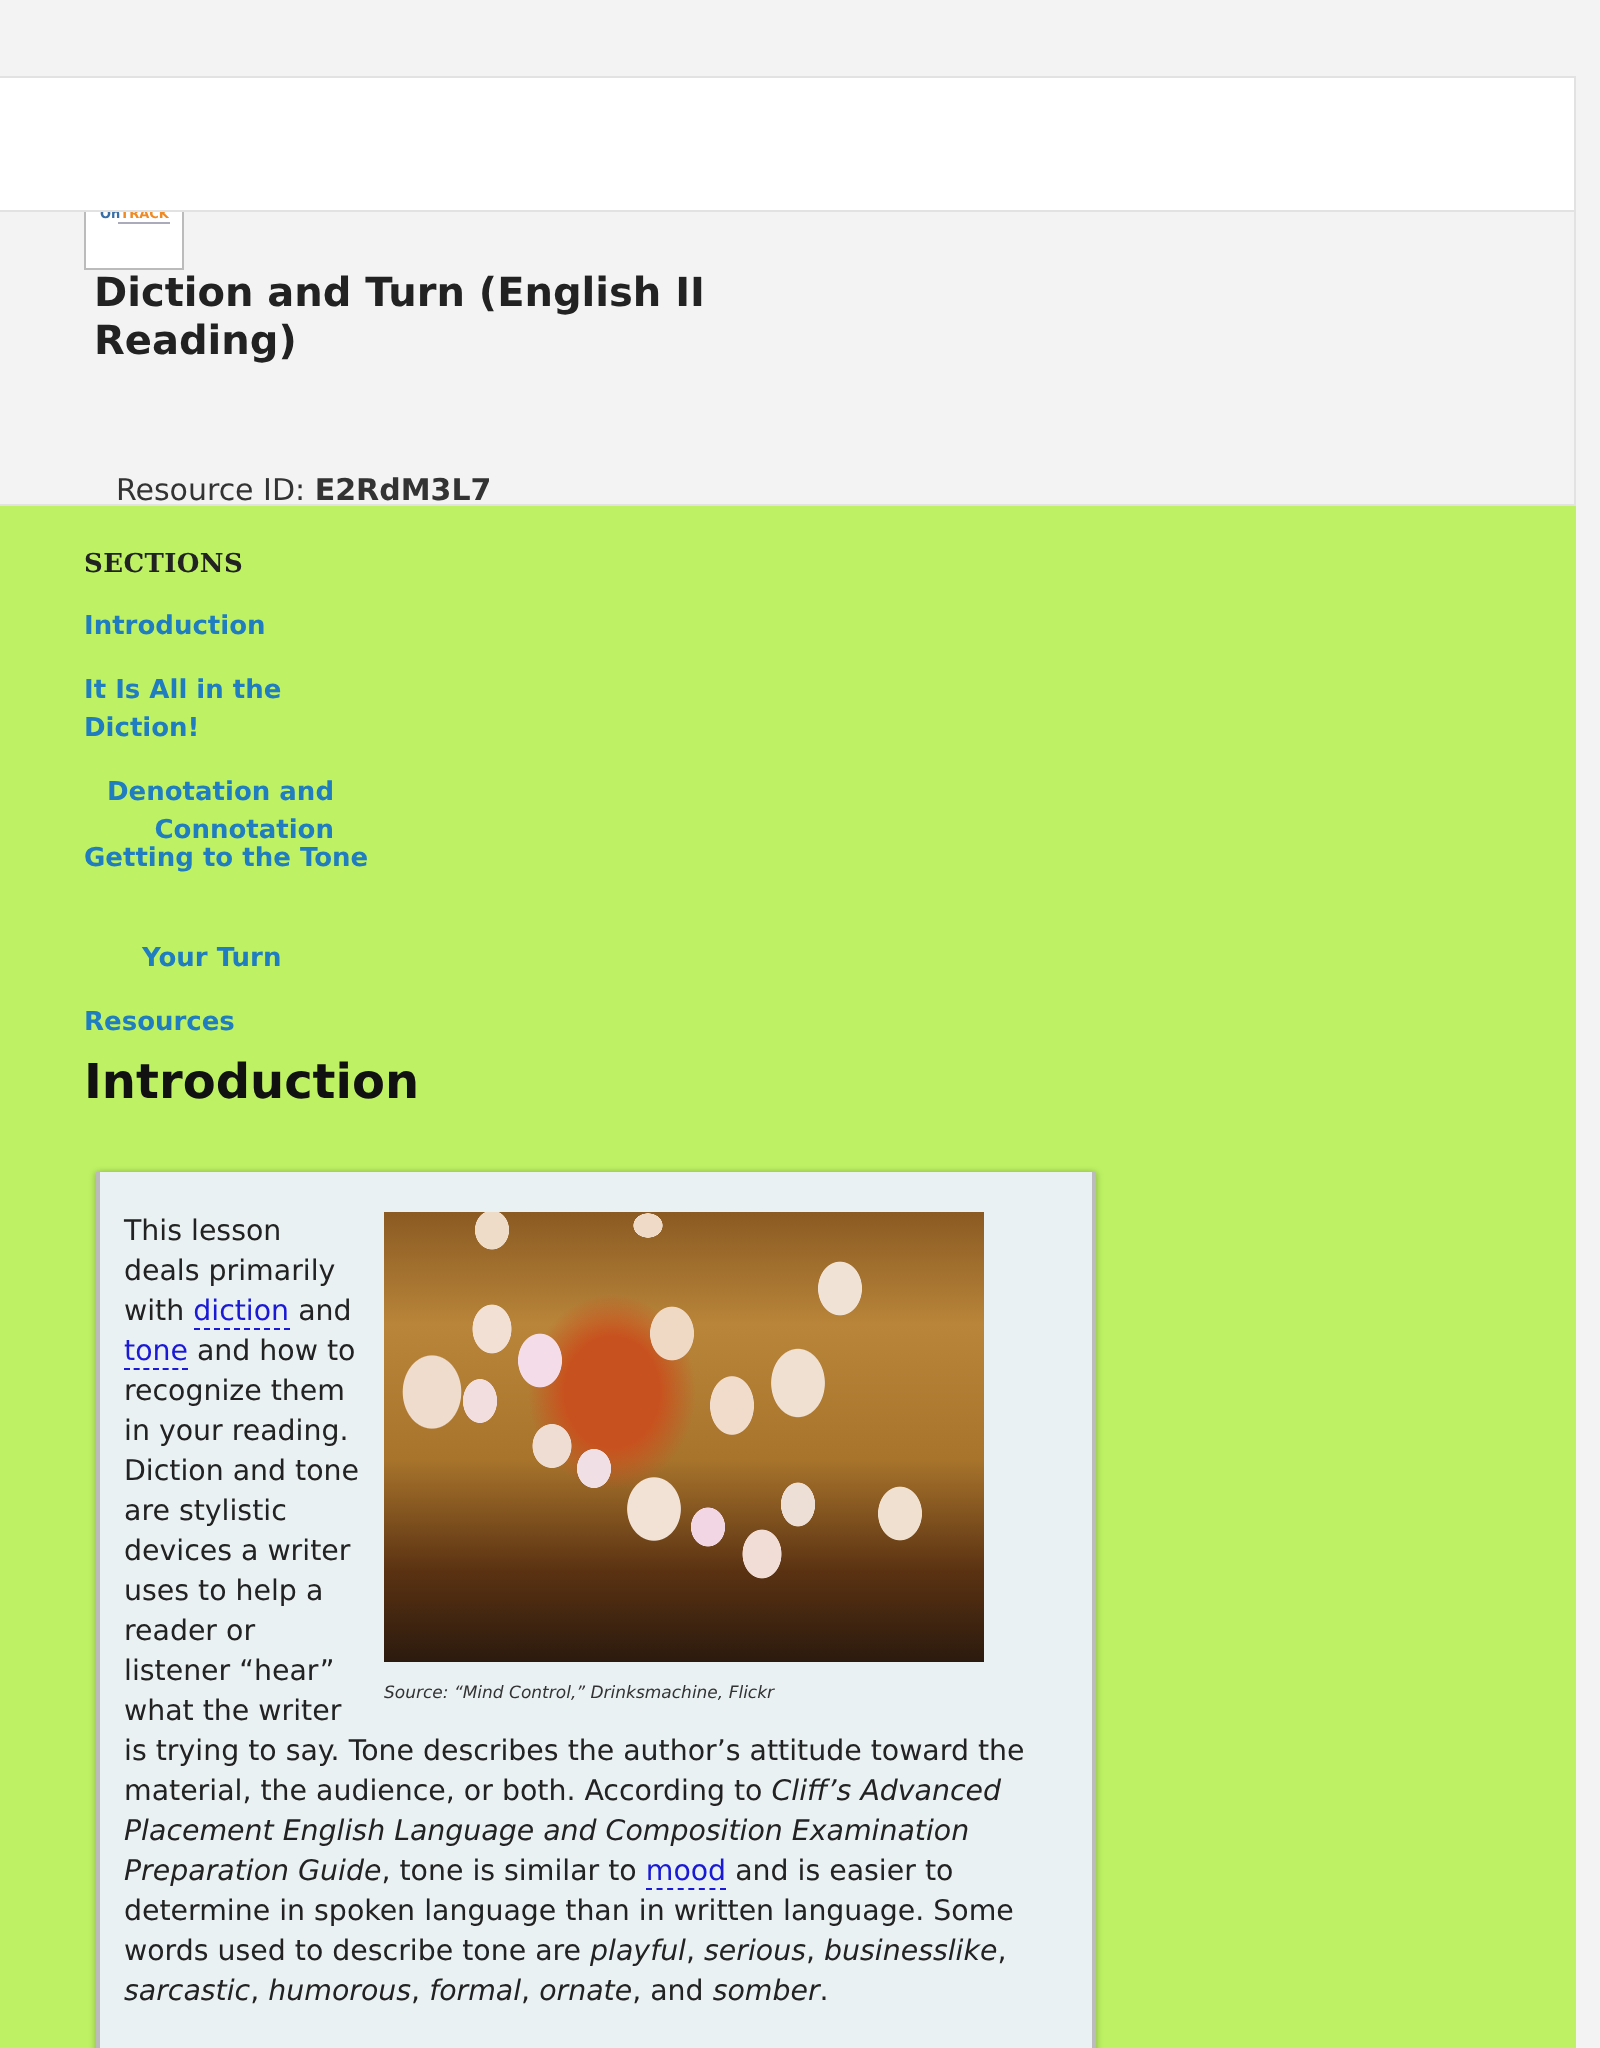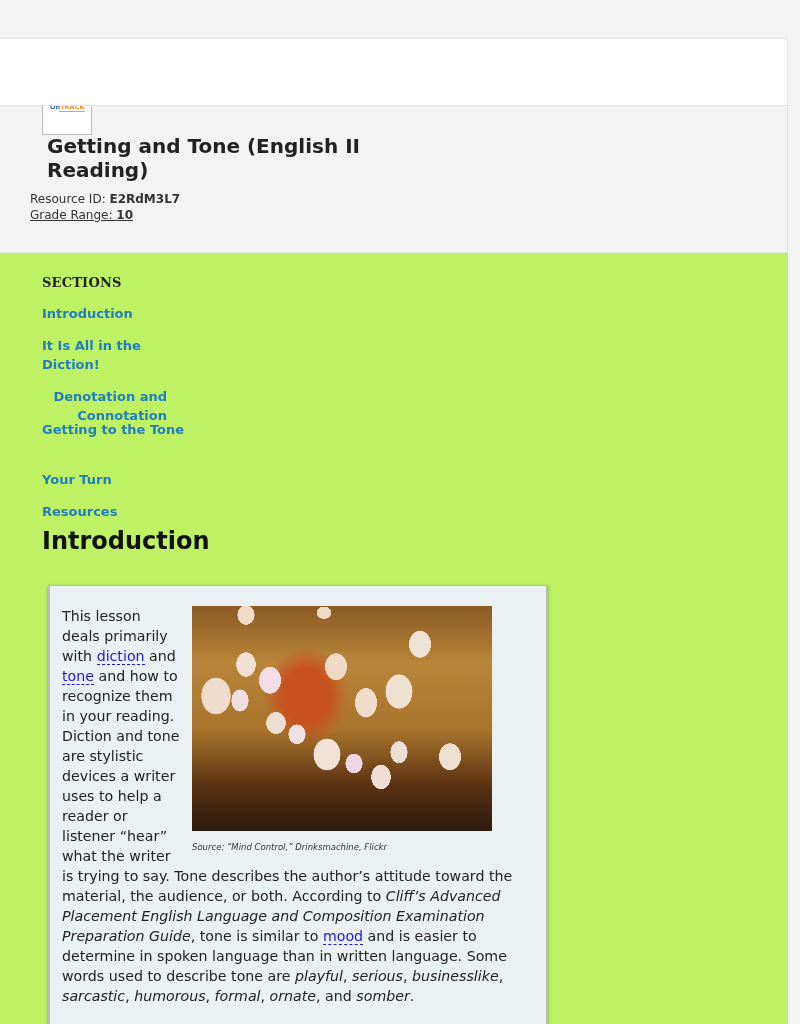--- a/index.html
+++ b/index.html
@@ -51,21 +51,21 @@
     position: absolute; left: 42px; top: 84px; width: 48px; height: 49px;
     background: #fff; border: 1px solid #bbb; z-index: 2; overflow: hidden; text-align: center;
   }
   .thumb .ot { position: absolute; left: 7px; top: 18px; font-size: 6.5px; font-weight: bold; color: #3a6ea5; font-family: "DejaVu Sans", sans-serif; }
   .thumb .ot b { color: #f08a24; }
   .thumb .otsub { position: absolute; left: 16px; top: 26px; width: 26px; height: 1px; background: #aab; }
   .res-title {
     position: absolute; left: 47px; top: 134px; width: 330px;
     font-size: 20px; font-weight: bold; line-height: 24px; color: #222;
   }
-  .res-meta { position: absolute; left: 30px; font-size: 12px; color: #333; }
+  .res-meta { position: absolute; left: 58px; font-size: 15px; color: #333; margin-top: 44px; }
   .res-meta b { color: #333; }
 
   .main {
     position: absolute; left: 0; top: 253px; width: 788px; height: 771px; background: #bef264;
   }
   .sections-head {
     position: absolute; left: 42px; top: 22px;
     font-family: "DejaVu Serif", serif; font-size: 13px; font-weight: bold; color: #222;
     letter-spacing: 0.2px;
   }
@@ -143,35 +143,35 @@
   <span></span>
     <span></span>
     <span></span>
 </div>
 
 <div class="resource-band"></div>
 <div class="thumb">
   <div class="ot"><span>On</span><b>TRACK</b></div>
   <div class="otsub"></div>
 </div>
-<div class="res-title">Getting and Tone (English II Reading)</div>
+<div class="res-title">Diction and Turn (English II Reading)</div>
 <div class="res-meta" style="top:192px;">
   <span>Resource ID: </span><b>E2RdM3L7</b>
 </div>
 <div class="res-meta" style="top:208px;text-decoration:underline;">
   <span>Grade Range: </span><b>10</b>
 </div>
 
 <div class="main">
   <div class="sections-head">SECTIONS</div>
   <a class="sec-link" style="top:51px;">Introduction</a>
   <a class="sec-link" style="top:83px; width:110px;">It Is All in the Diction!</a>
   <a class="sec-link" style="top:134px; width:125px;text-align:right;">Denotation and Connotation</a>
   <a class="sec-link" style="top:167px;">Getting to the Tone</a>
-  <a class="sec-link" style="top:217px;">Your Turn</a>
+  <a class="sec-link" style="top:217px;margin-left:29px;">Your Turn</a>
   <a class="sec-link" style="top:249px;">Resources</a>
 
   <div class="intro-h">Introduction</div>
 
   <div class="callout">
     <div class="callout-text">
       <div class="figure">
         <div class="photo" title="Hanging sculpted heads in a museum atrium"></div>
         <div class="caption">Source: “Mind Control,” Drinksmachine, Flickr</div>
       </div>

